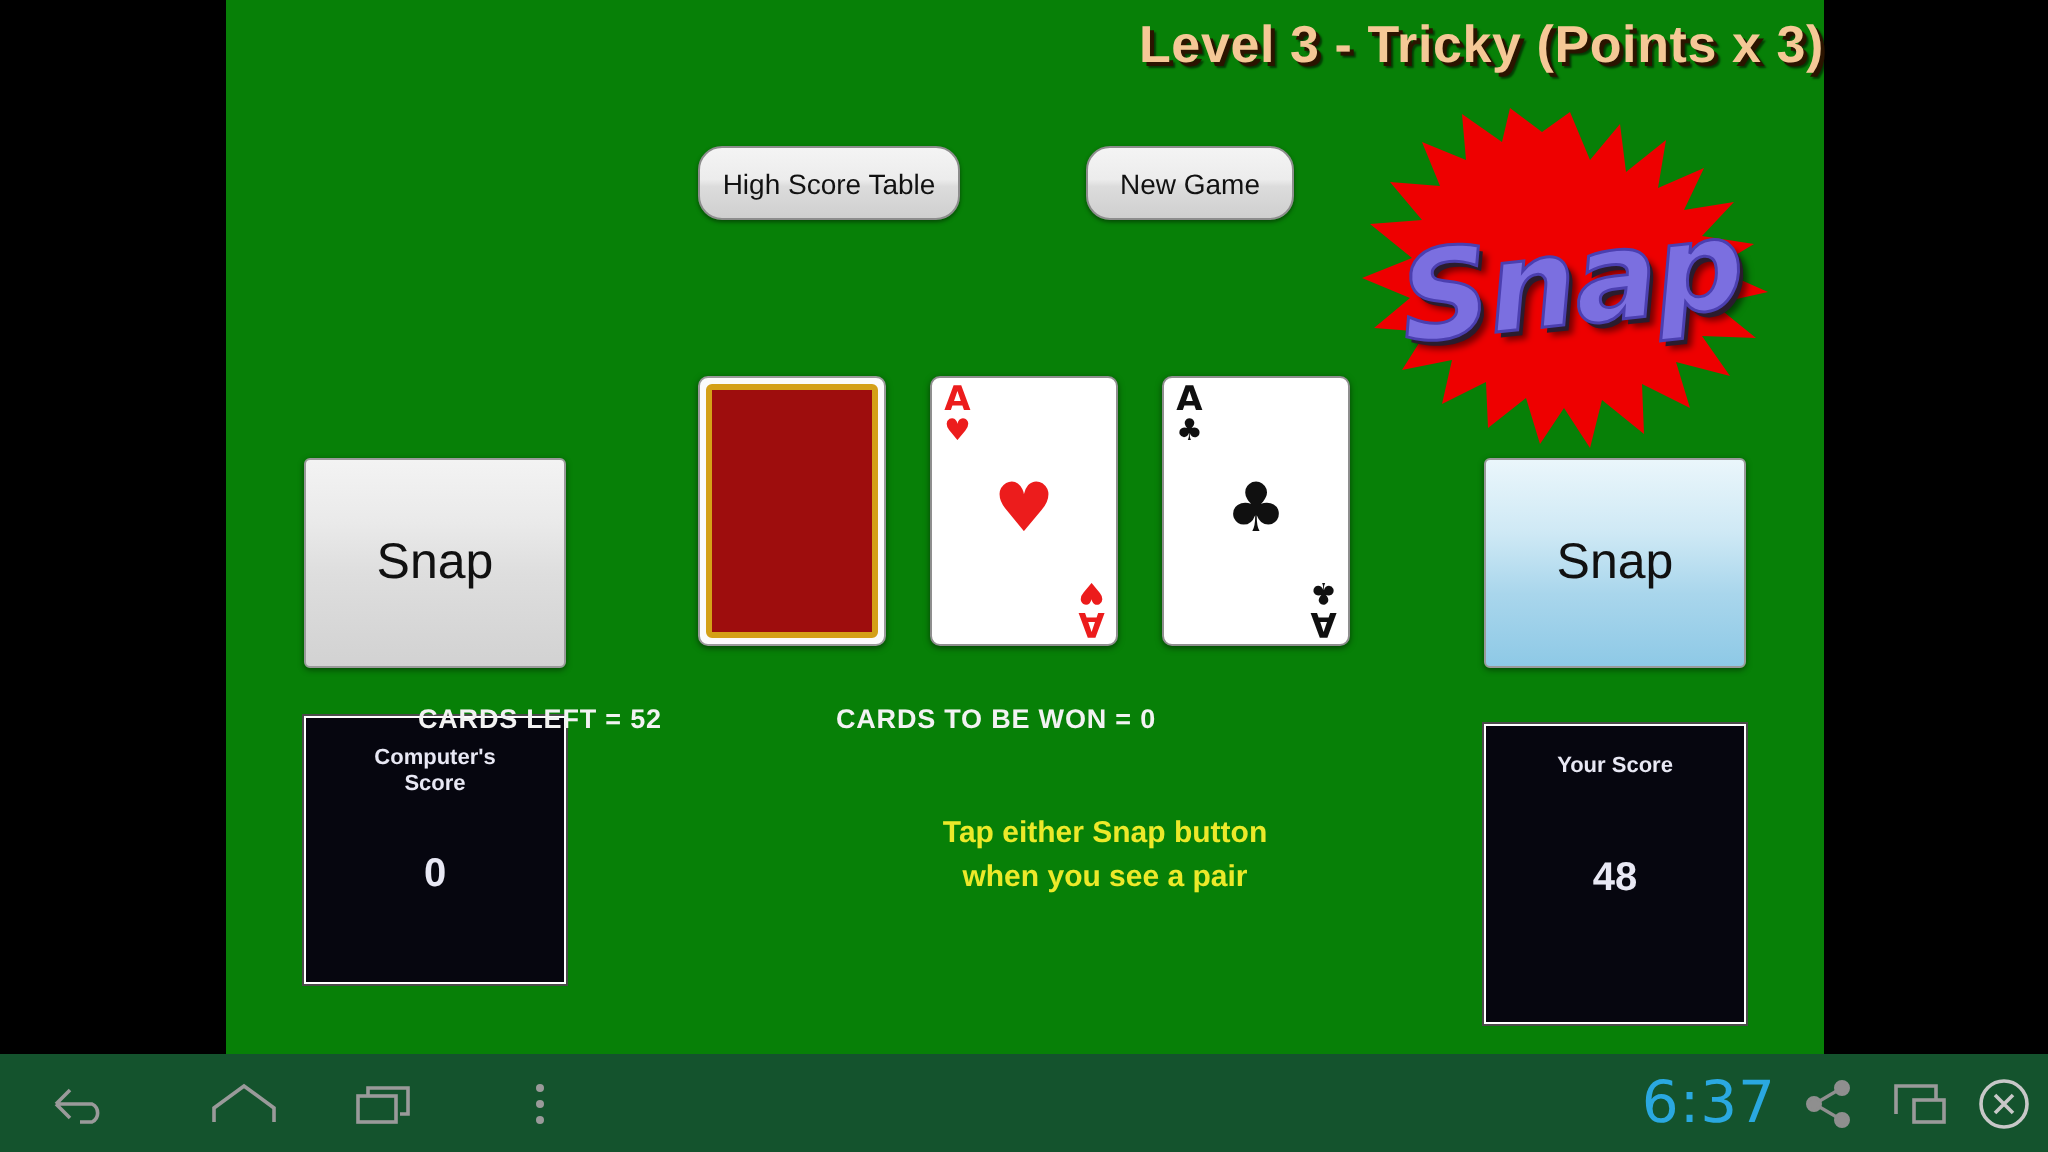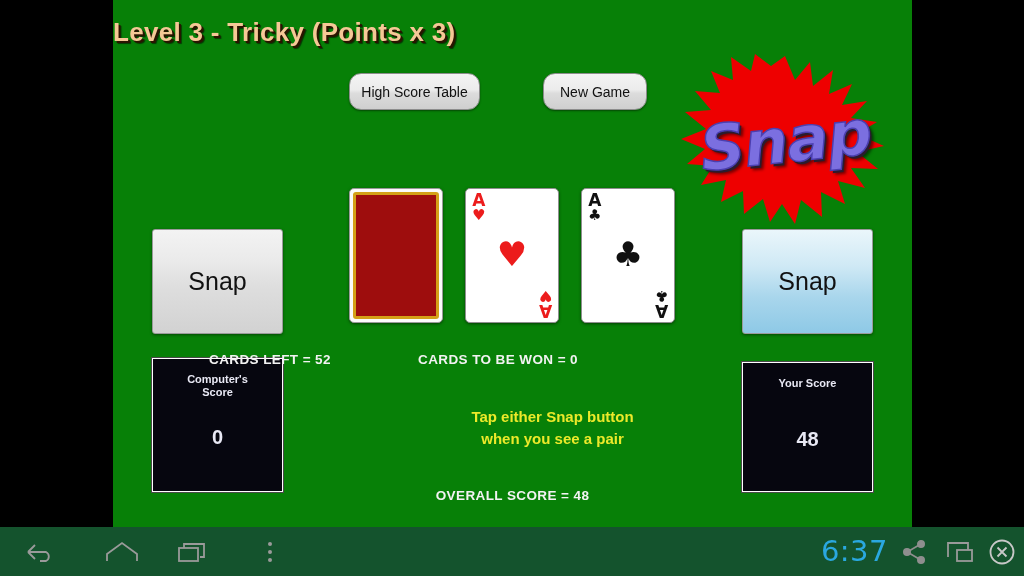--- a/index.html
+++ b/index.html
@@ -22,23 +22,23 @@
     top: 0px;
     width: 799px;
     height: 527px;
     background: #078007;
   }
 
   
   #level-title {
     position: absolute;
     left: 0;
-    top: 17px;
+    top: 7px;
     width: 799px;
-    text-align: left;
+    text-align: right;
     font-size: 26px;
     font-weight: bold;
     color: #f5c896;
     text-shadow: 2px 2px 0 #2b1400, 3px 3px 1px rgba(0,0,0,0.55);
     letter-spacing: 0.3px;
     white-space: nowrap;
   }
 
   
   .grey-btn {
@@ -174,21 +174,21 @@
     position: absolute;
     background: #06060f;
     border: 1px solid #ffffff;
     outline: 1px solid #4a4a4a;
     box-sizing: border-box;
     color: #e8e8f4;
     text-align: center;
     font-weight: bold;
   }
   #computer-score-panel { left: 39px;  top: 358px; width: 131px; height: 134px; }
-  #player-score-panel   { left: 629px; top: 362px; width: 131px; height: 130px; }
+  #player-score-panel   { left: 629px; top: 362px; width: 131px; height: 150px; }
   .score-label {
     font-size: 11px;
     line-height: 1.22;
     padding-top: 14px;
   }
   .score-value {
     font-size: 20px;
     padding-top: 26px;
   }
   #player-score-panel .score-value { padding-top: 38px; }
@@ -319,21 +319,20 @@
 
   <div class="status-line" id="cards-left-status">CARDS LEFT = 52</div>
 
   <div class="status-line" id="cards-to-be-won-status">CARDS TO BE WON = 0</div>
 
   <div id="instruction-text">
     <div>Tap either Snap button</div>
     <div>when you see a pair</div>
   </div>
 
-  <div class="status-line" id="overall-score-status">OVERALL SCORE = 48</div>
 </div>
 
 <div id="system-nav-bar">
 
   <div class="nav-icon" id="nav-back">
     <svg width="30" height="22" viewBox="0 0 30 22" fill="none" stroke="#9a9a9a" stroke-width="1.8">
       <path d="M3 11 L10 4 M3 11 L10 18 M3 11 H21 a5 5 0 0 1 0 9 H15"></path>
     </svg>
   </div>
 

